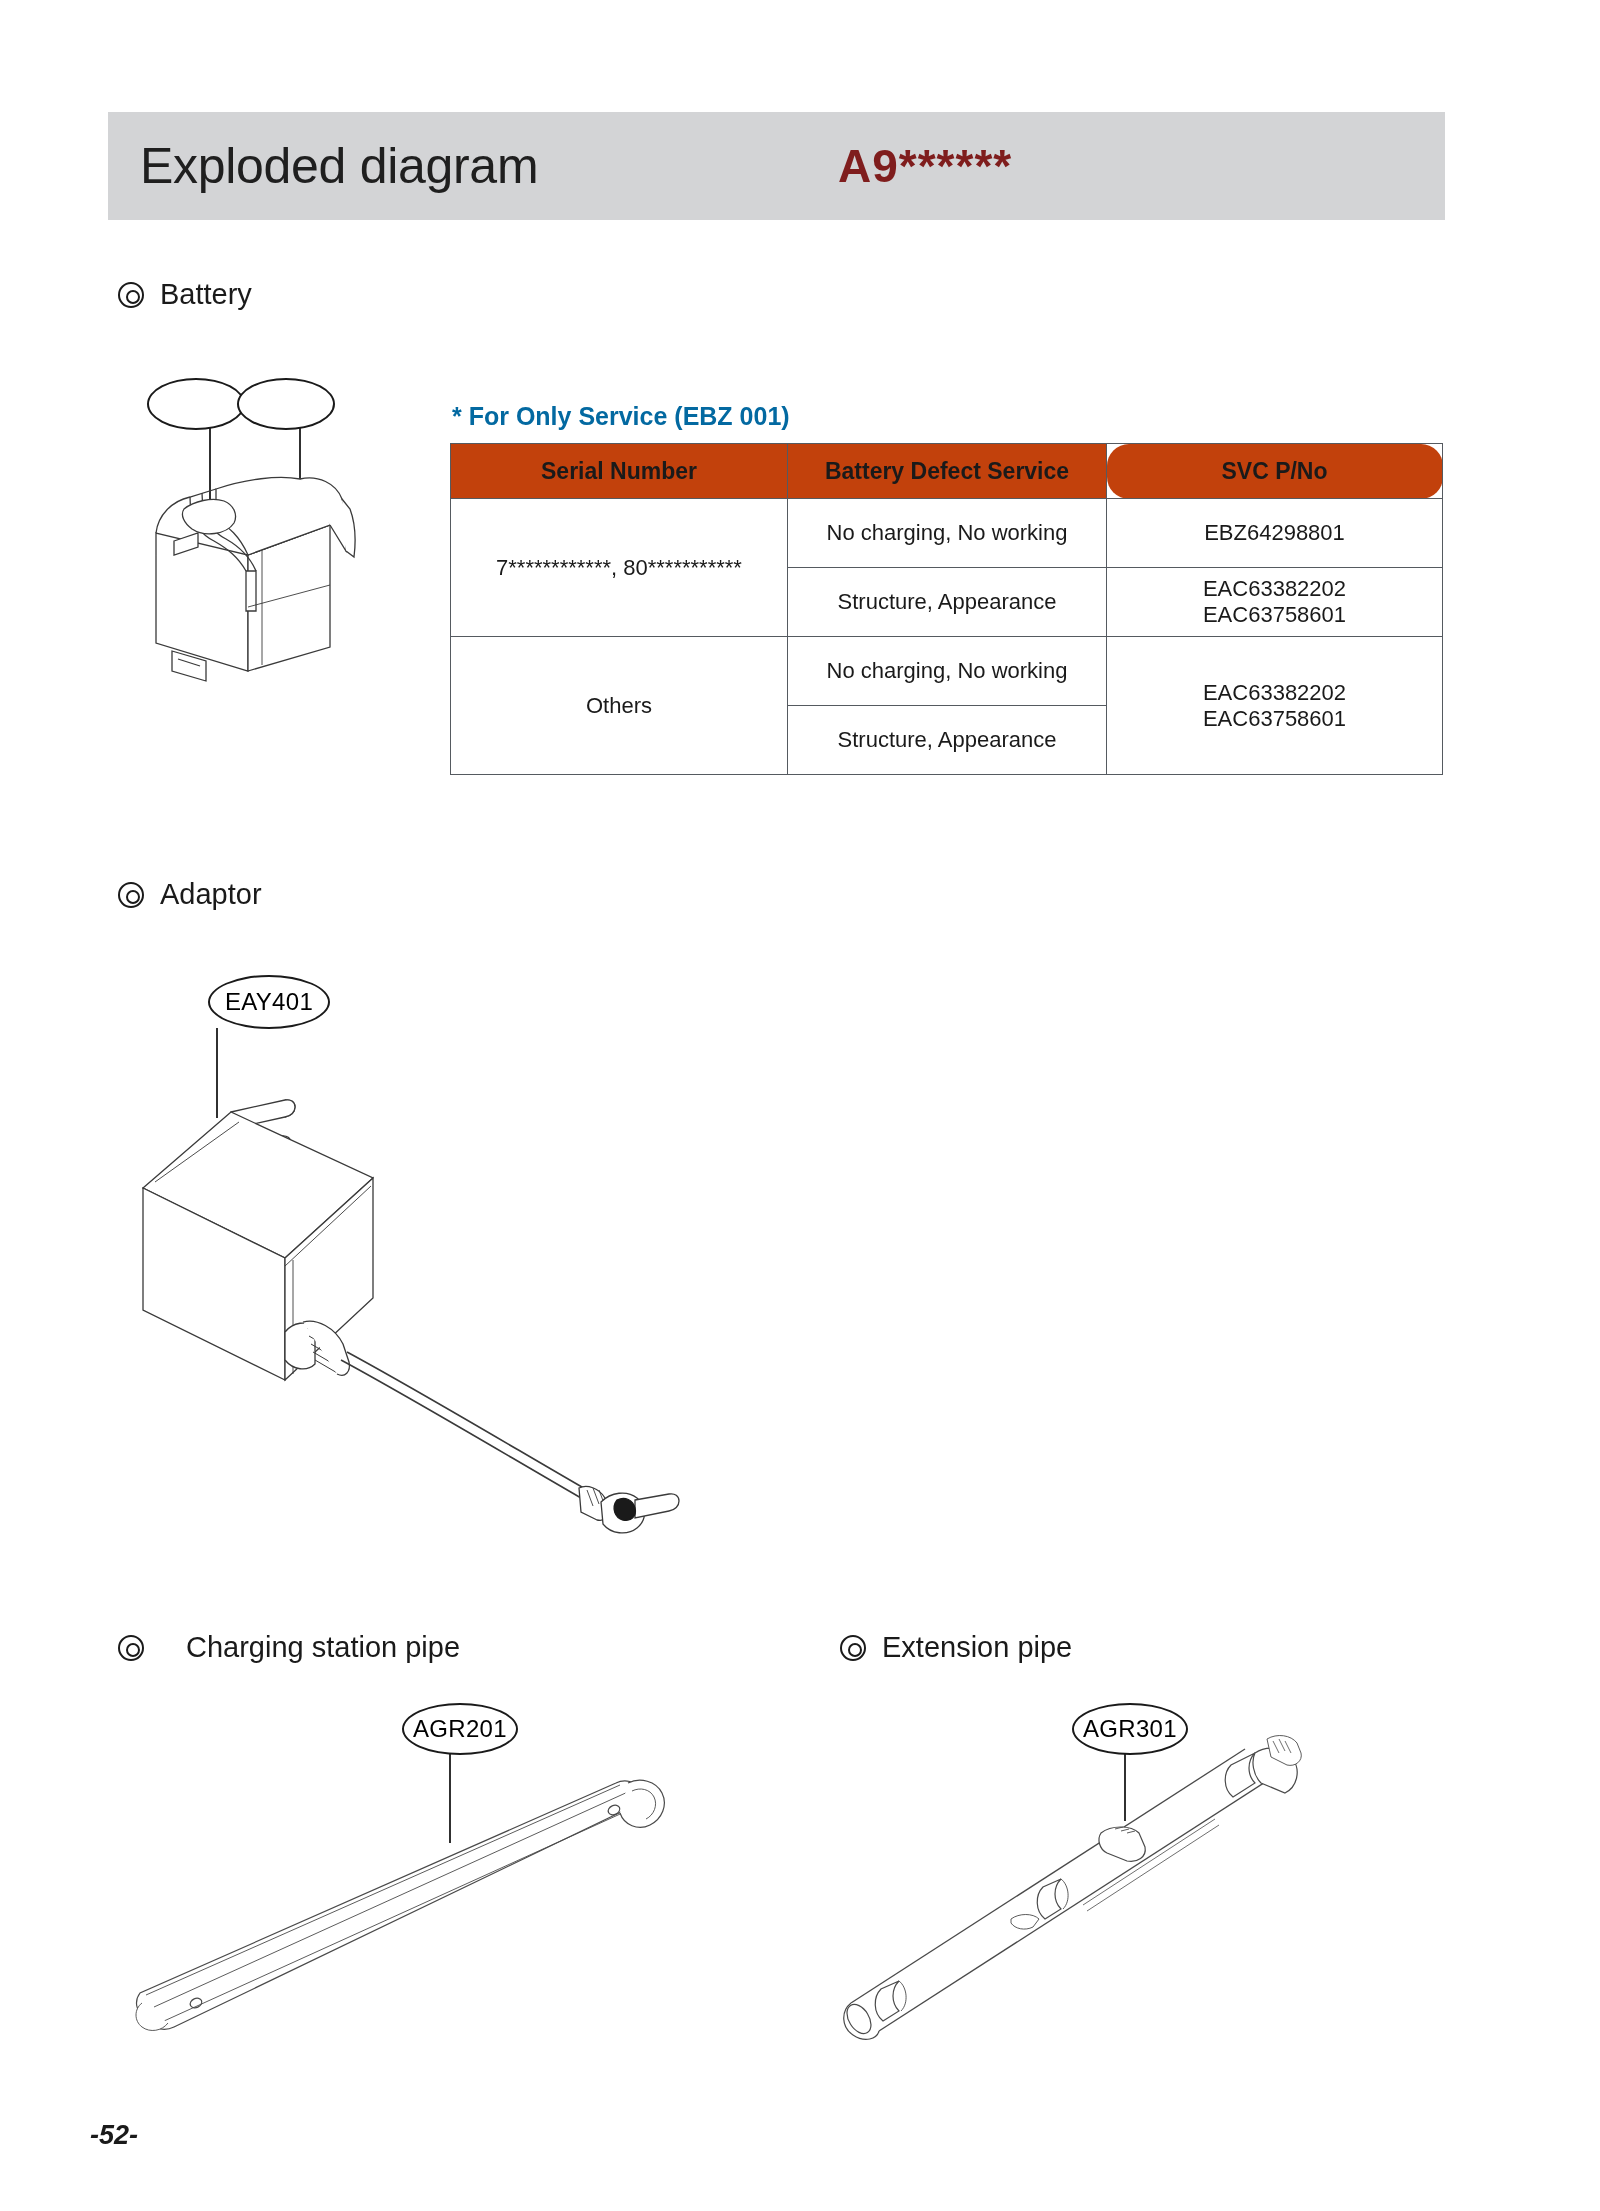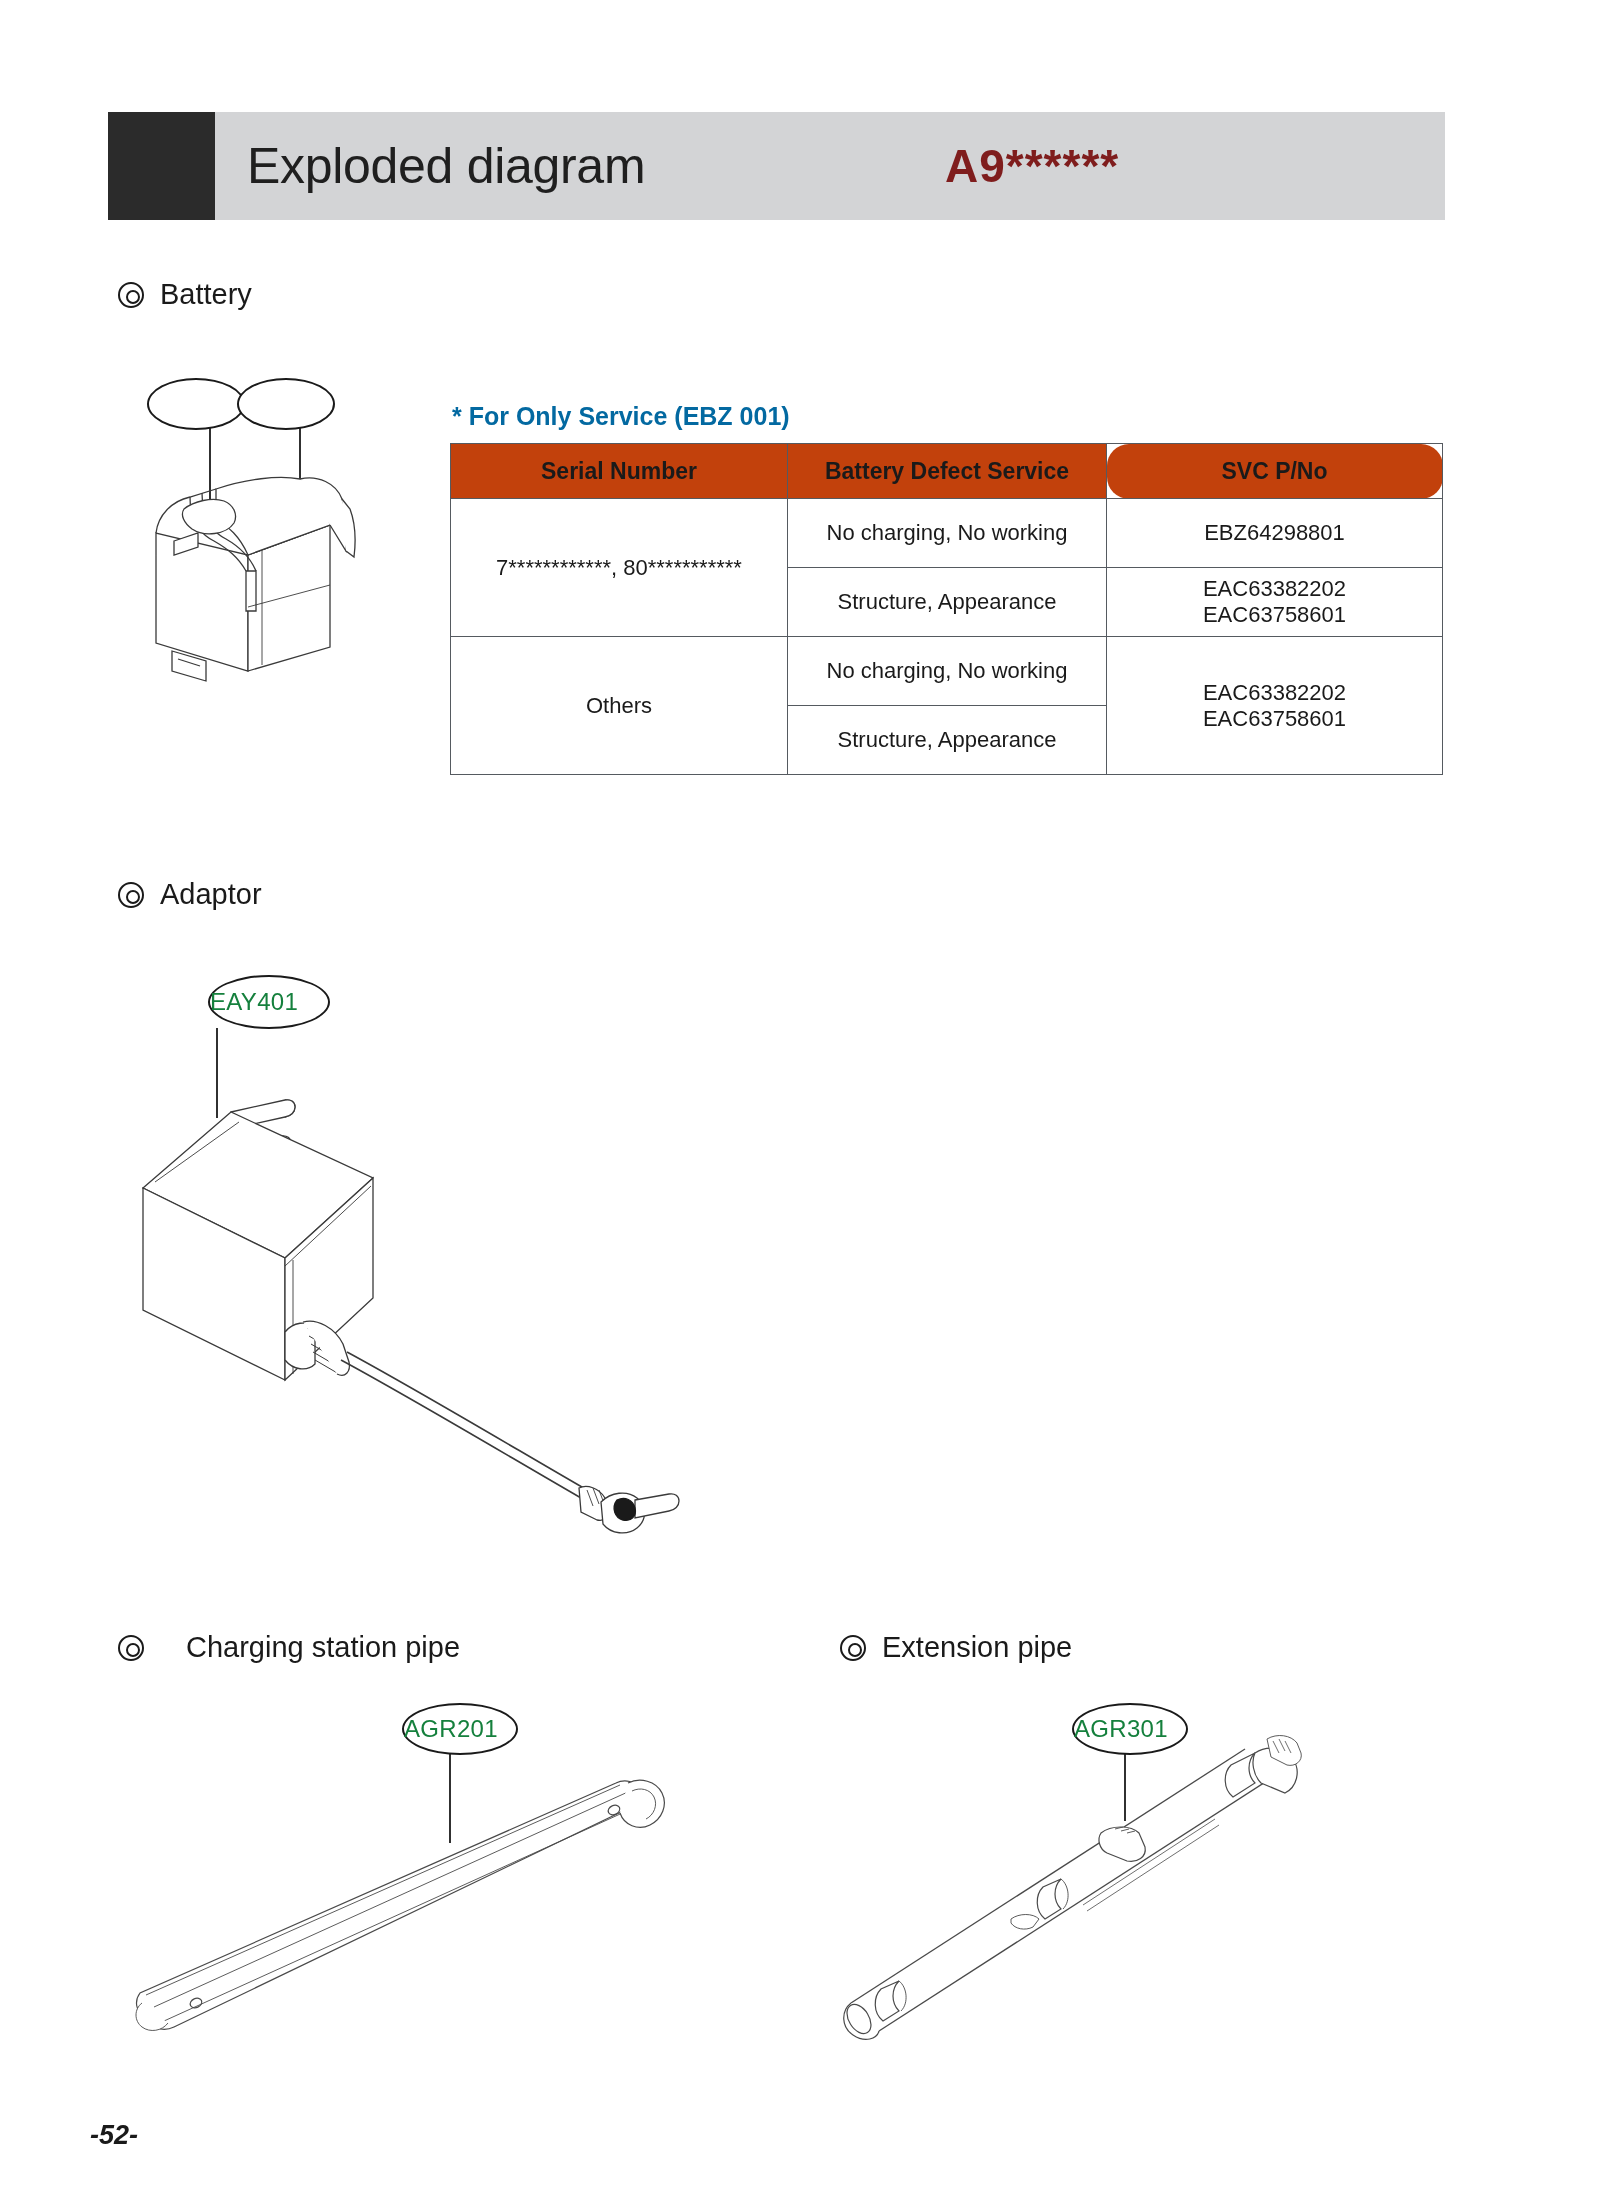--- a/index.html
+++ b/index.html
@@ -18,20 +18,21 @@
 
   
   .header {
     position: absolute;
     left: 108px;
     top: 112px;
     width: 1337px;
     height: 108px;
     display: flex;
     align-items: stretch;
+    flex-direction: column;
   }
   .header-swatch {
     width: 107px;
     background: #2b2b2b;
     flex: 0 0 auto;
   }
   .header-bar {
     flex: 1 1 auto;
     background: #d3d4d6;
     display: flex;
@@ -125,25 +126,26 @@
   .battery-table .col-serial { width: 328px; }
   .battery-table .col-symptom { width: 310px; }
   .battery-table .col-partno { width: 327px; border-radius: 22px; }
   .pn-line { display: block; line-height: 1.18; }
 
   
   .callout {
     position: absolute;
     display: flex;
     align-items: center;
+    justify-content: center;
     border: 2px solid #1a1a1a;
     border-radius: 50%;
     background: #ffffff;
     font-size: 24px;
-    color: #15803d;
+    color: #000000;
     letter-spacing: 0.3px;
   }
   .callout-empty { border-width: 2px; }
 
   
   .figure { position: absolute; }
   .figure svg { display: block; overflow: visible; }
 
   
   .page-number {

